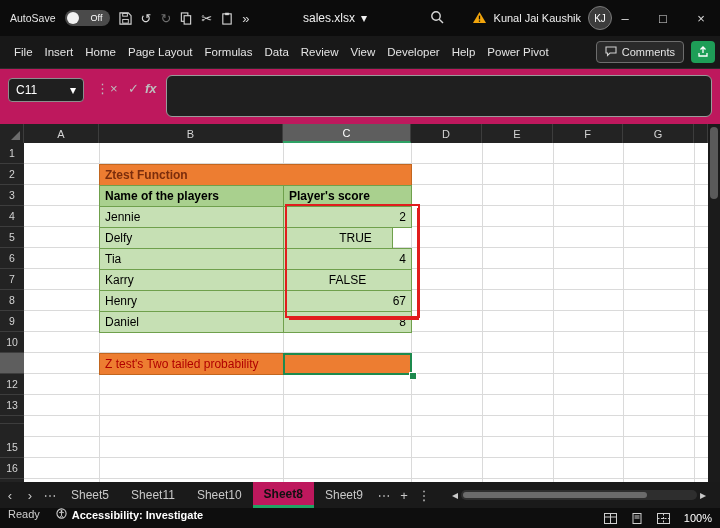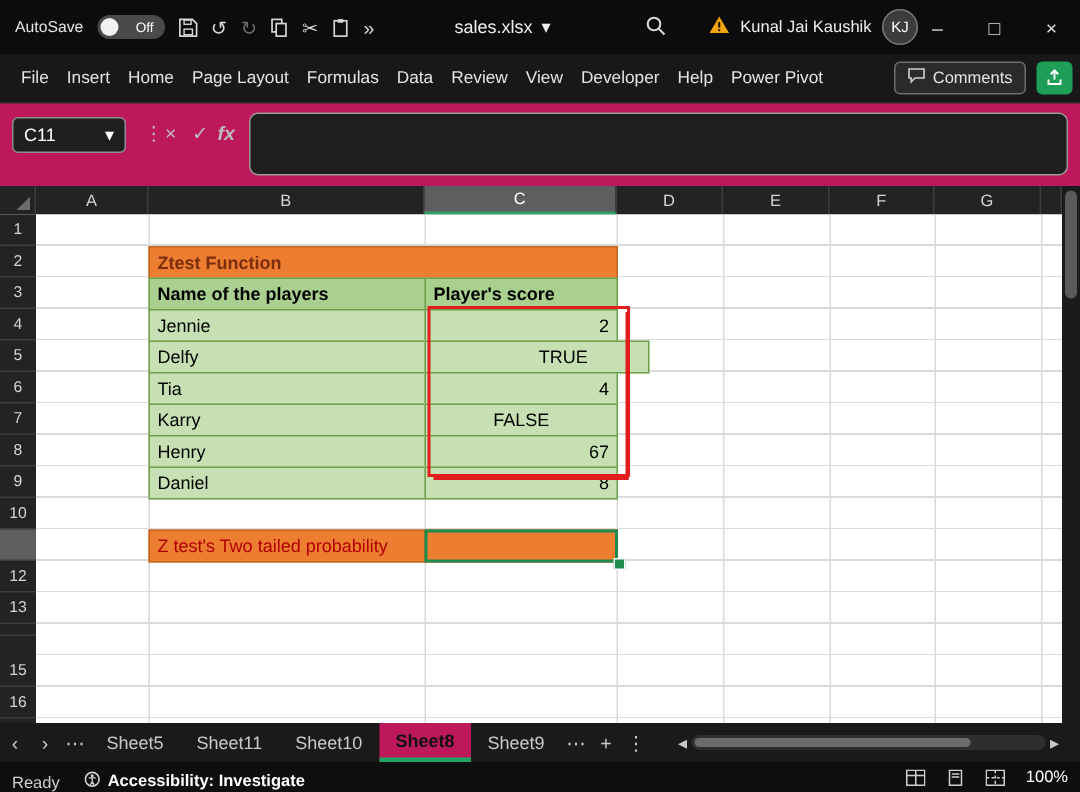--- a/index.html
+++ b/index.html
@@ -73,21 +73,21 @@
   
   .tabsbar{position:absolute;left:0;top:482px;width:720px;height:26px;background:#1a1a1a;display:flex;align-items:center;color:#c9c9c9;font-size:12px;}
   .tnav{width:20px;text-align:center;font-size:13px;cursor:pointer;}
   .stab{padding:0 11px;height:26px;display:flex;align-items:center;cursor:pointer;white-space:nowrap;box-sizing:border-box;}
   .stab.active{background:#be185d;color:#111;font-weight:bold;border-bottom:3px solid #1fa463;}
   .hscroll{position:absolute;left:452px;top:6px;width:254px;height:14px;display:flex;align-items:center;gap:3px;}
   .htrack{flex:1;height:10px;background:#2e2e2e;border-radius:5px;position:relative;cursor:pointer;}
   .hthumb{position:absolute;left:2px;top:2px;width:78%;height:6px;background:#6b6b6b;border-radius:3px;cursor:grab;}
 
   
-  .status{position:absolute;left:0;top:508px;width:720px;height:20px;background:#0e0e0e;display:flex;align-items:flex-end;font-size:11px;color:#cfcfcf;}
+  .status{position:absolute;left:0;top:508px;width:720px;height:20px;background:#0e0e0e;display:flex;align-items:flex-start;font-size:11px;color:#cfcfcf;}
   .st-ready{margin-left:8px;}
   .st-acc{display:flex;align-items:center;gap:5px;margin-left:16px;color:#fff;font-weight:bold;}
   .st-right{position:absolute;right:8px;top:0;height:20px;display:flex;align-items:center;gap:14px;padding-left:30px;}
   .vicon{display:flex;align-items:center;cursor:pointer;}
   .zoom{color:#fff;}
 </style>
 </head>
 <body>
 
 <div class="stage">
@@ -239,21 +239,21 @@
 
   <div class="cell orange title-cell" style="left:99px;top:164px;width:313px;height:22px;">Ztest Function</div>
 
   <div class="cell ghead" style="left:99px;top:185px;width:185px;height:22px;">Name of the players</div>
   <div class="cell ghead" style="left:283px;top:185px;width:129px;height:22px;">Player's score</div>
 
   <div class="cell green" style="left:99px;top:206px;width:185px;height:22px;">Jennie</div>
   <div class="cell green num" style="left:283px;top:206px;width:129px;height:22px;">2</div>
 
   <div class="cell green" style="left:99px;top:227px;width:185px;height:22px;">Delfy</div>
-  <div class="cell green ctr" style="left:283px;top:227px;width:150px;height:22px;padding-left:40px;">TRUE</div>
+  <div class="cell green ctr" style="left:283px;top:227px;width:110px;height:22px;padding-left:40px;">TRUE</div>
 
   <div class="cell green" style="left:99px;top:248px;width:185px;height:22px;">Tia</div>
   <div class="cell green num" style="left:283px;top:248px;width:129px;height:22px;">4</div>
 
   <div class="cell green" style="left:99px;top:269px;width:185px;height:22px;">Karry</div>
   <div class="cell green ctr" style="left:283px;top:269px;width:129px;height:22px;">FALSE</div>
 
   <div class="cell green" style="left:99px;top:290px;width:185px;height:22px;">Henry</div>
   <div class="cell green num" style="left:283px;top:290px;width:129px;height:22px;">67</div>
 

